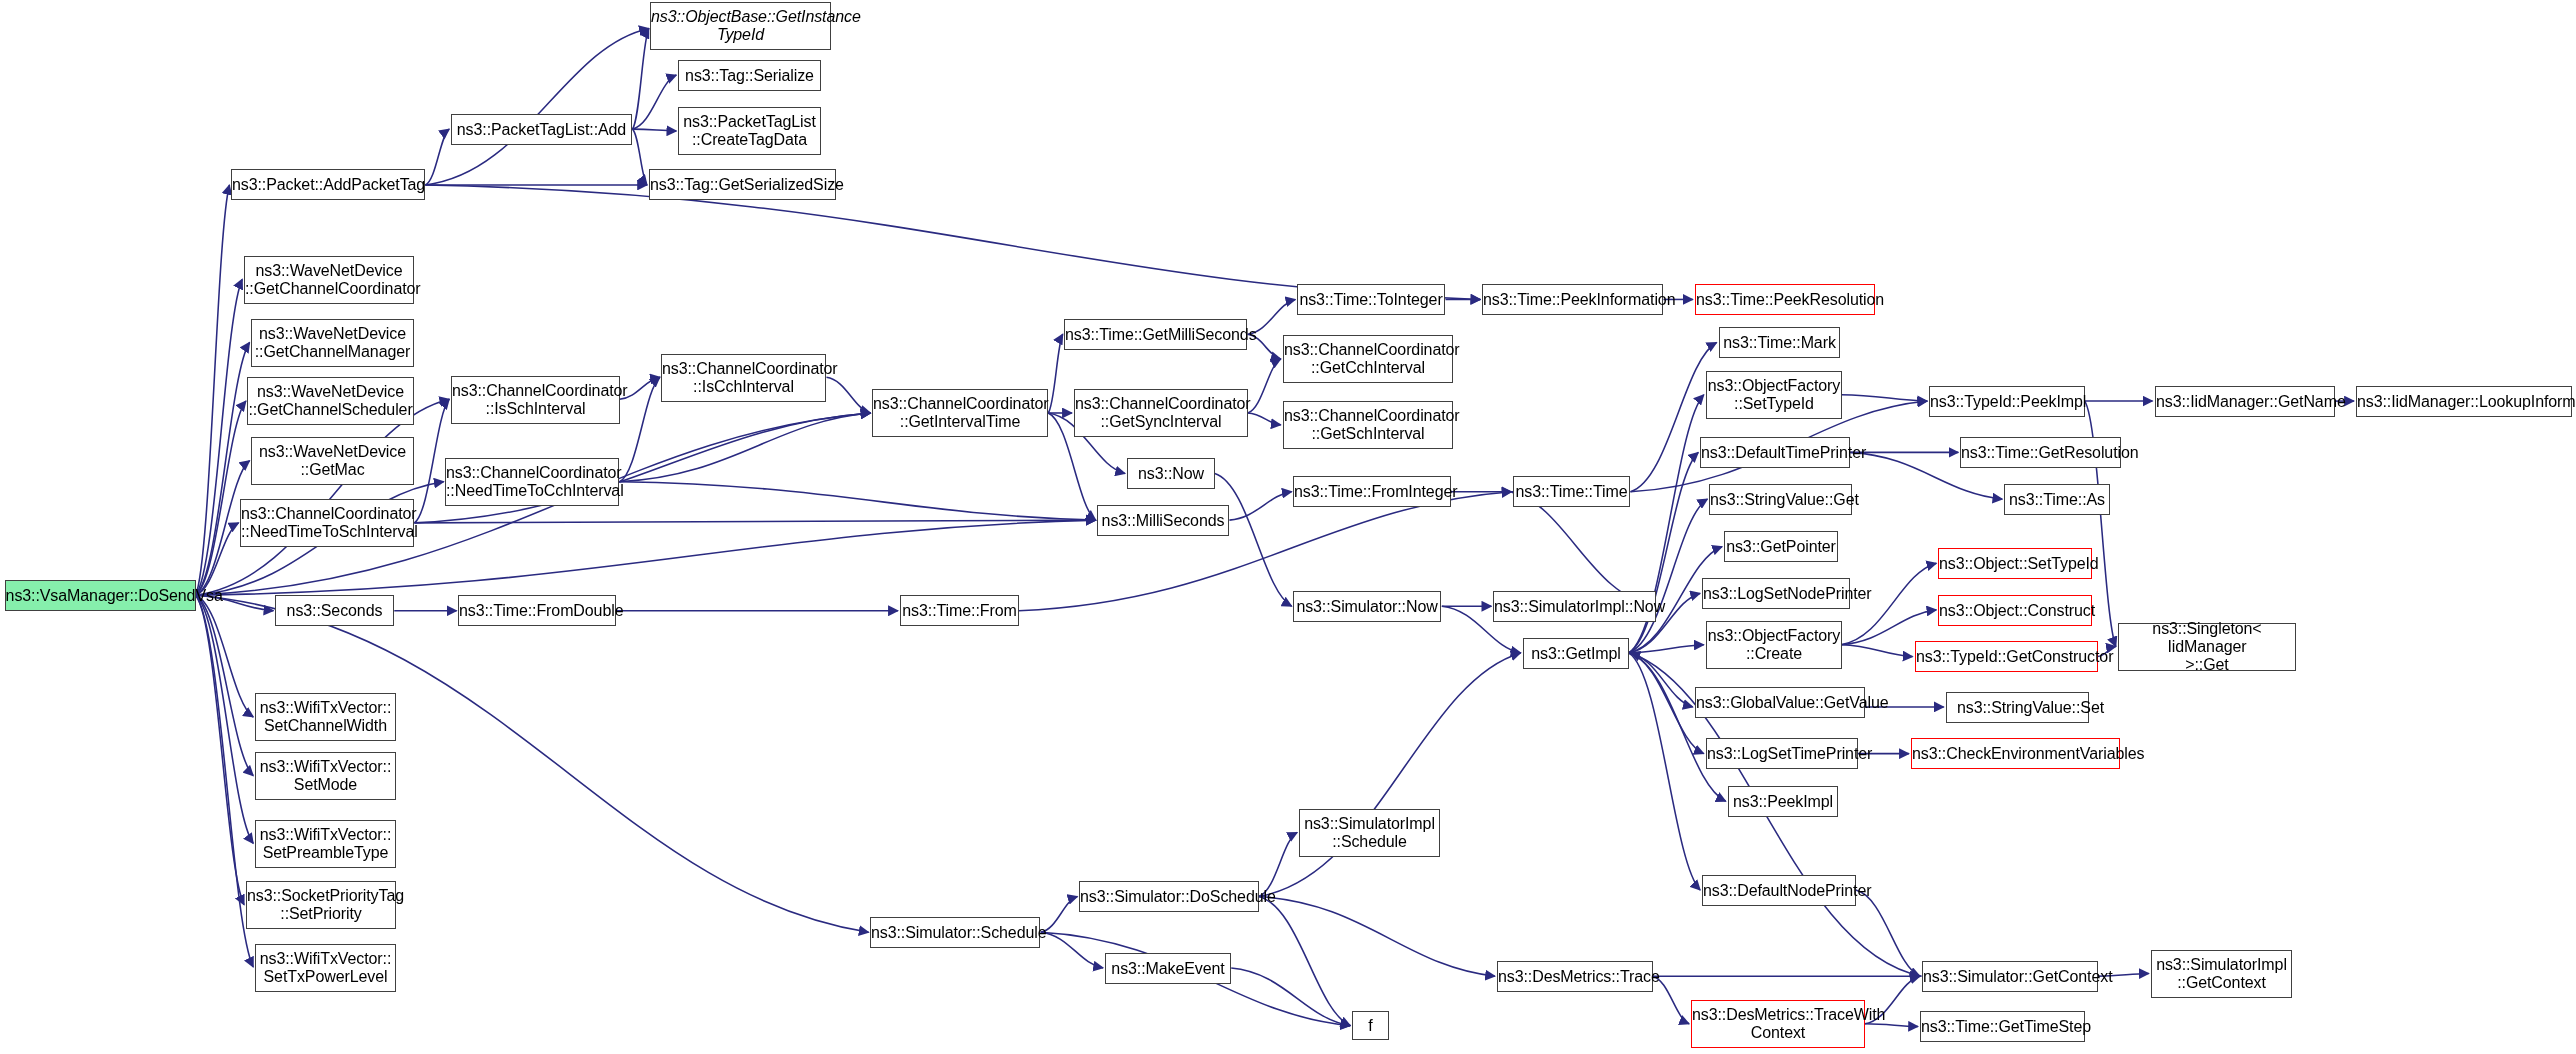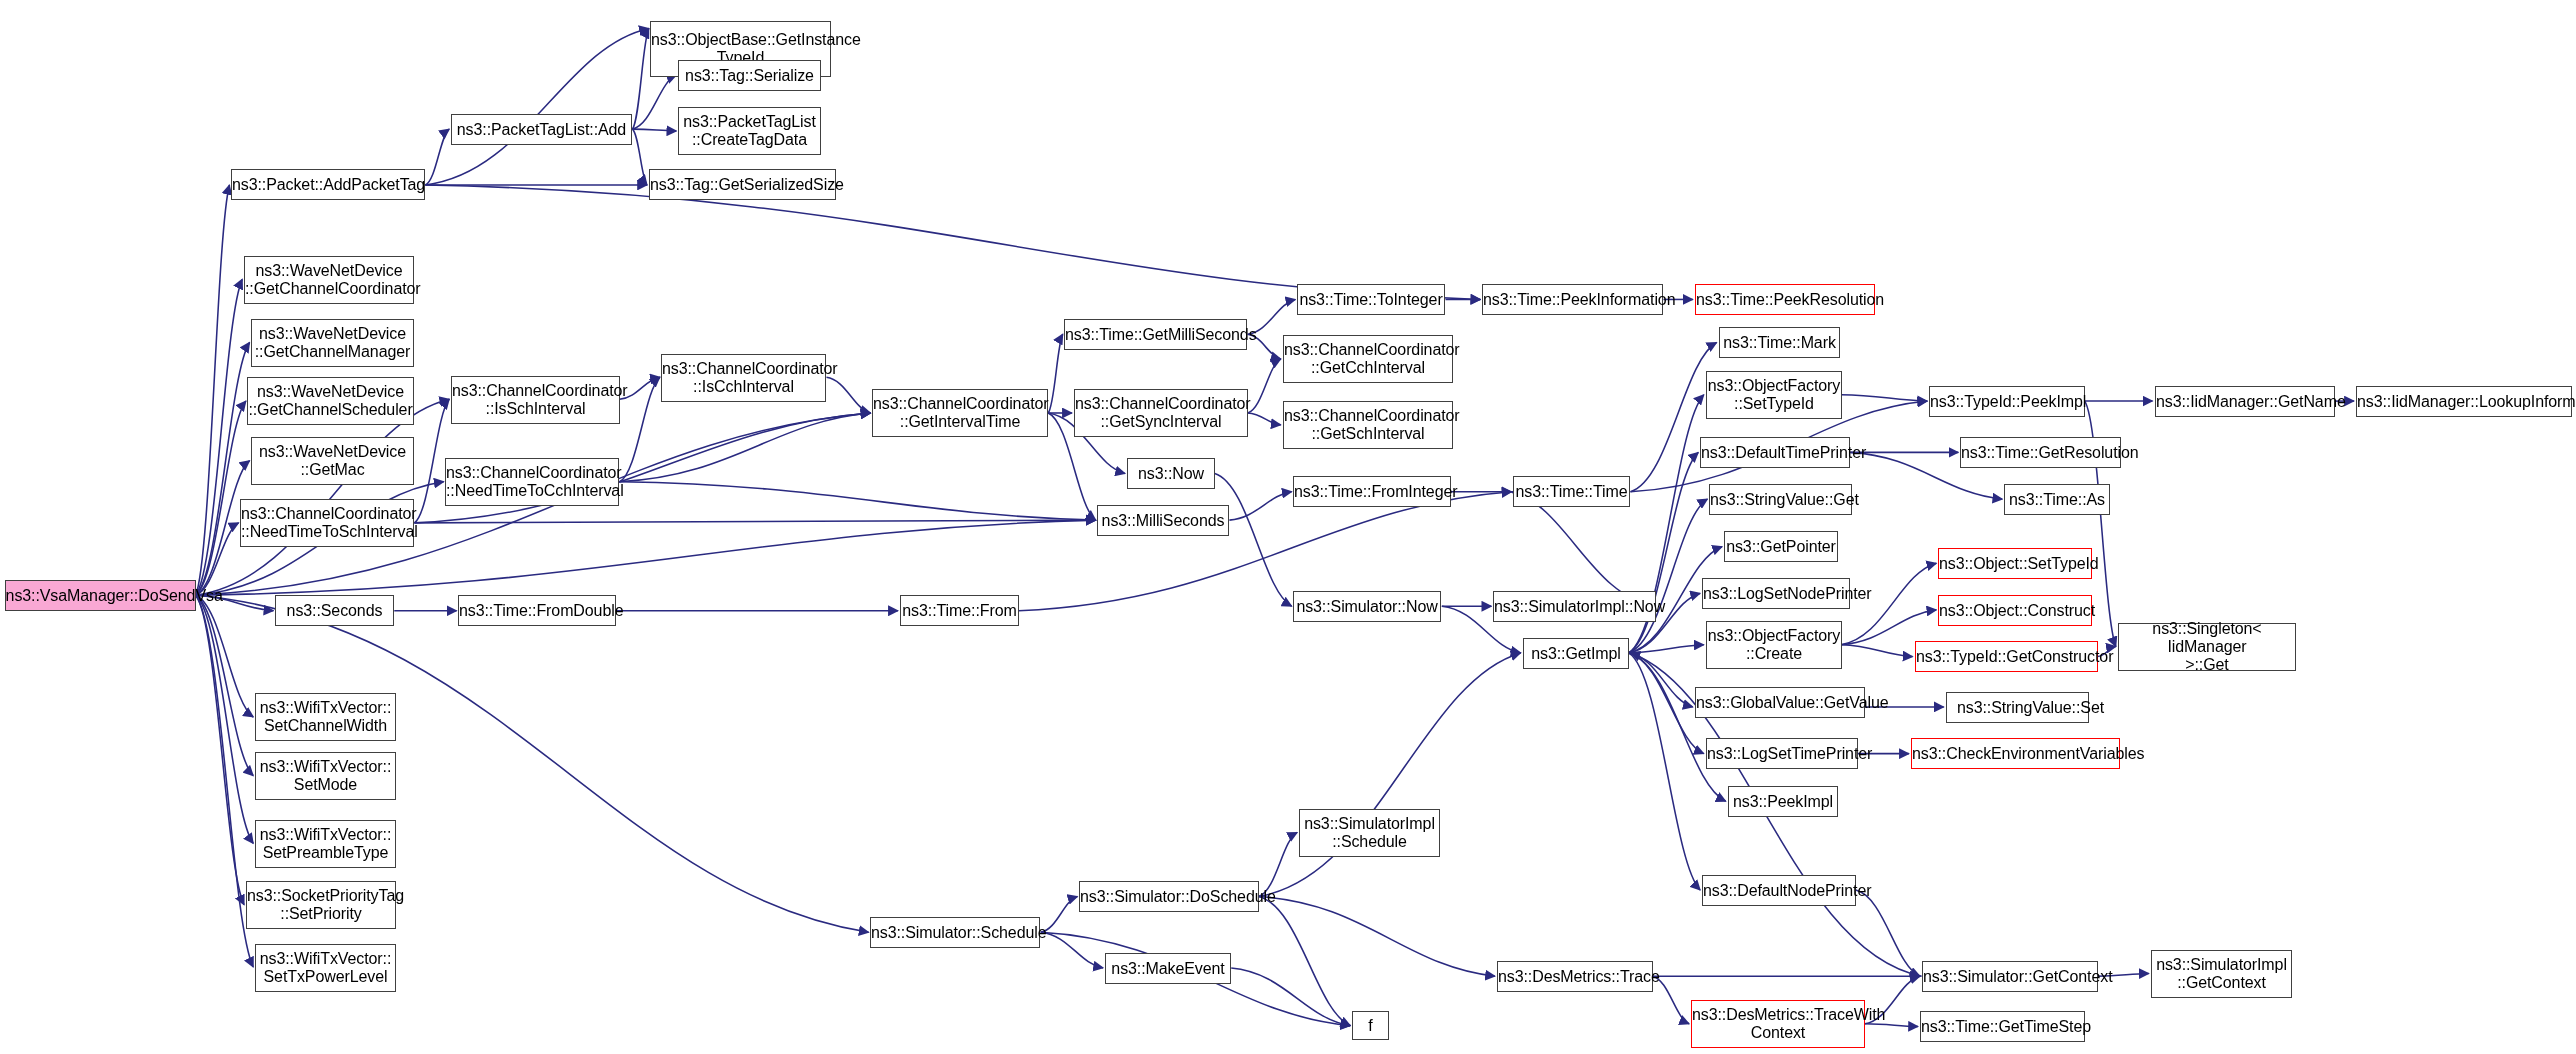--- a/index.html
+++ b/index.html
@@ -21,21 +21,21 @@
     font-size:16px;
     line-height:1.12;
     display:flex;
     align-items:center;
     justify-content:center;
     text-align:center;
     white-space:pre-line;
     letter-spacing:-0.1px;
     z-index:5;
   }
-  .node.root{ background:#f9a8d4; border-color:#404040; }
+  .node.root{ background:#86efac; border-color:#404040; }
   .node.hot{ border-color:#ff0000; border-width:1.6px; }
   .node span{display:block;width:100%;padding:0 2.7px;}
 </style>
 </head>
 <body>
 
 <div id="canvas">
   <svg id="edges" xmlns="http://www.w3.org/2000/svg" viewBox="0 0 2812 1151" width="2576" height="1054">
     <defs>
       <marker id="arrow" viewBox="0 0 10 10" refX="9" refY="5" markerWidth="7" markerHeight="7" orient="auto-start-reverse">
@@ -133,21 +133,21 @@
         <path d="M 2098 1066 C 1954.9 1037.76, 1900.84 755.36, 1780 713" marker-end="url(#arrow)"></path>
         <path d="M 430 667 C 460.6 667, 472.15999999999997 667, 498 667" marker-end="url(#arrow)"></path>
         <path d="M 672 667 C 810.6 667, 862.96 667, 980 667" marker-end="url(#arrow)"></path>
         <path d="M 1112 667 C 1354.1 656.6, 1445.56 552.6, 1650 537" marker-end="url(#arrow)"></path>
       </g>
   </svg>
   <div id="node-layer">
       <div class="node root" style="left: 4.6px; top: 580px; width: 191px; height: 31px;"><span>ns3::VsaManager::DoSendVsa</span></div>
       <div class="node" style="left: 231px; top: 169px; width: 194px; height: 31px;"><span>ns3::Packet::AddPacketTag</span></div>
       <div class="node" style="left: 451px; top: 114px; width: 181px; height: 31px;"><span>ns3::PacketTagList::Add</span></div>
-      <div class="node" style="left: 650px; top: 21px; width: 181px; height: 56px;"><span>ns3::ObjectBase::GetInstance
+      <div class="node" style="left: 650px; top: 2px; width: 181px; height: 48px; font-style: italic;"><span>ns3::ObjectBase::GetInstance
 TypeId</span></div>
       <div class="node" style="left: 678px; top: 60px; width: 143px; height: 31px;"><span>ns3::Tag::Serialize</span></div>
       <div class="node" style="left: 678px; top: 107px; width: 143px; height: 48px;"><span>ns3::PacketTagList
 ::CreateTagData</span></div>
       <div class="node" style="left: 649px; top: 169px; width: 187px; height: 31px;"><span>ns3::Tag::GetSerializedSize</span></div>
       <div class="node" style="left: 244px; top: 256px; width: 170px; height: 48px;"><span>ns3::WaveNetDevice
 ::GetChannelCoordinator</span></div>
       <div class="node" style="left: 251px; top: 319px; width: 163px; height: 48px;"><span>ns3::WaveNetDevice
 ::GetChannelManager</span></div>
       <div class="node" style="left: 247px; top: 377px; width: 167px; height: 48px;"><span>ns3::WaveNetDevice

